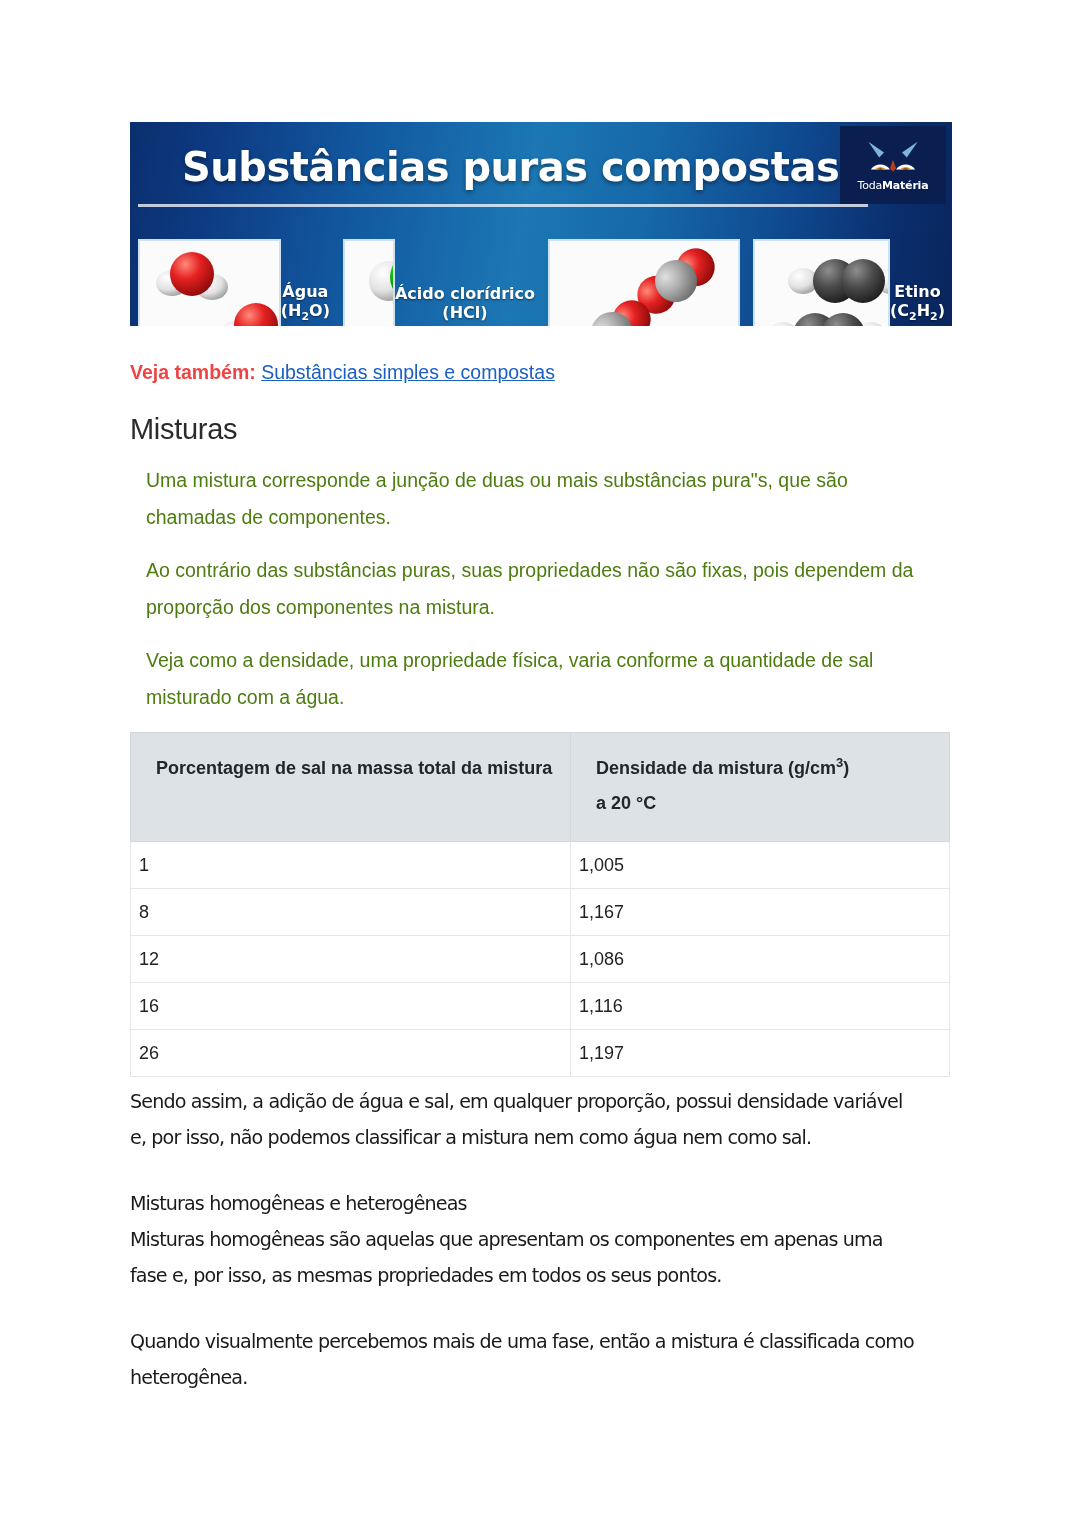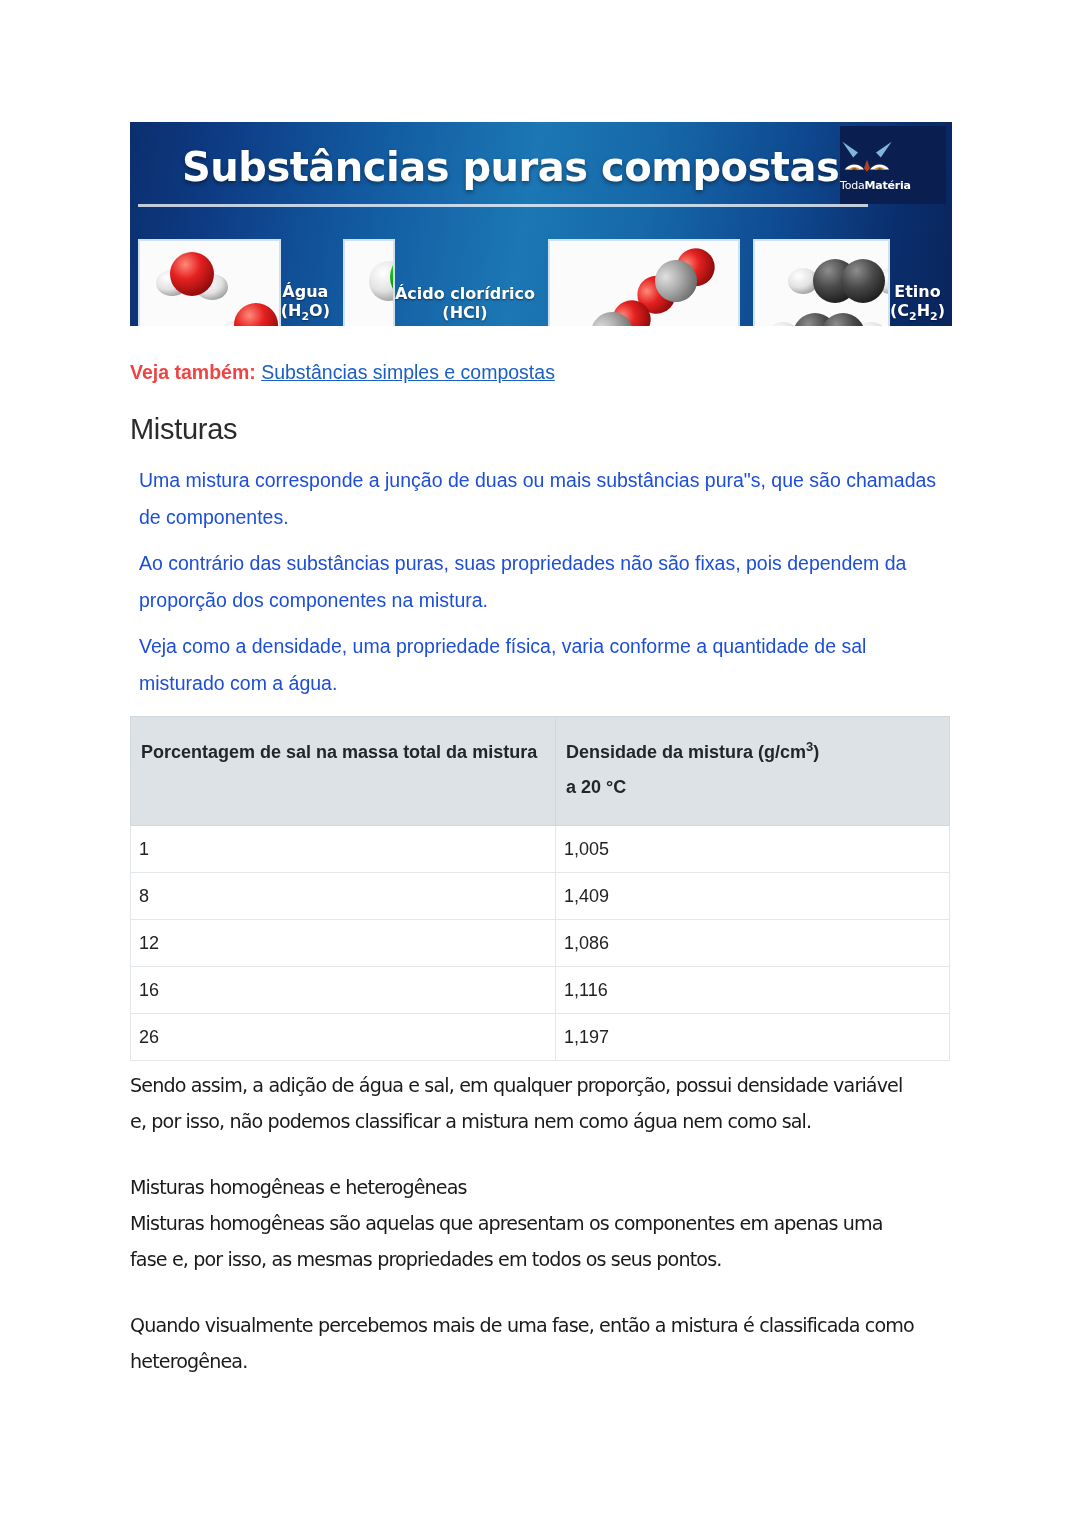--- a/index.html
+++ b/index.html
@@ -64,20 +64,21 @@
   }
   .logo-box {
     position: absolute;
     right: 6px;
     top: 4px;
     width: 106px;
     height: 78px;
     background: #0a1f4f;
     display: flex;
     flex-direction: column;
+    align-items: center;
     justify-content: center;
   }
   .logo-owl {
     width: 54px;
     height: 38px;
     display: block;
   }
   .logo-text {
     margin-top: 2px;
     font-size: 11px;
@@ -146,40 +147,40 @@
     margin: 28px 0 16px 0;
     font-size: 29px;
     font-weight: normal;
     color: #2b2b2b;
     font-family: "Liberation Sans", sans-serif;
     letter-spacing: -0.3px;
   }
 
   
   p.body {
-    margin: 9px;
+    margin: 16px;
     font-size: 19.5px;
     line-height: 37px;
-    color: #1d4ed8;
+    color: #4d7c0f;
   }
 
   
   table.density {
     margin-top: 14px;
     border-collapse: collapse;
     width: 820px;
     table-layout: fixed;
     font-size: 18px;
   }
   table.density th {
     background: #dde2e6;
     text-align: left;
     font-weight: bold;
     color: #22262a;
-    padding: 18px 8px 20px 10px;
+    padding: 18px 8px 20px 25px;
     vertical-align: top;
     line-height: 35px;
     border: 1px solid #d2d7db;
     font-size: 18px;
   }
   table.density th.col1 { width: 406px; }
   table.density td {
     padding: 12px 8px 12px 8px;
     border: 1px solid #e4e7ea;
     color: #222;
@@ -360,21 +361,21 @@
           </th>
         </tr>
       </thead>
       <tbody>
         <tr>
           <td>1</td>
           <td>1,005</td>
         </tr>
         <tr>
           <td>8</td>
-          <td>1,409</td>
+          <td>1,167</td>
         </tr>
         <tr>
           <td>12</td>
           <td>1,086</td>
         </tr>
         <tr>
           <td>16</td>
           <td>1,116</td>
         </tr>
         <tr>

